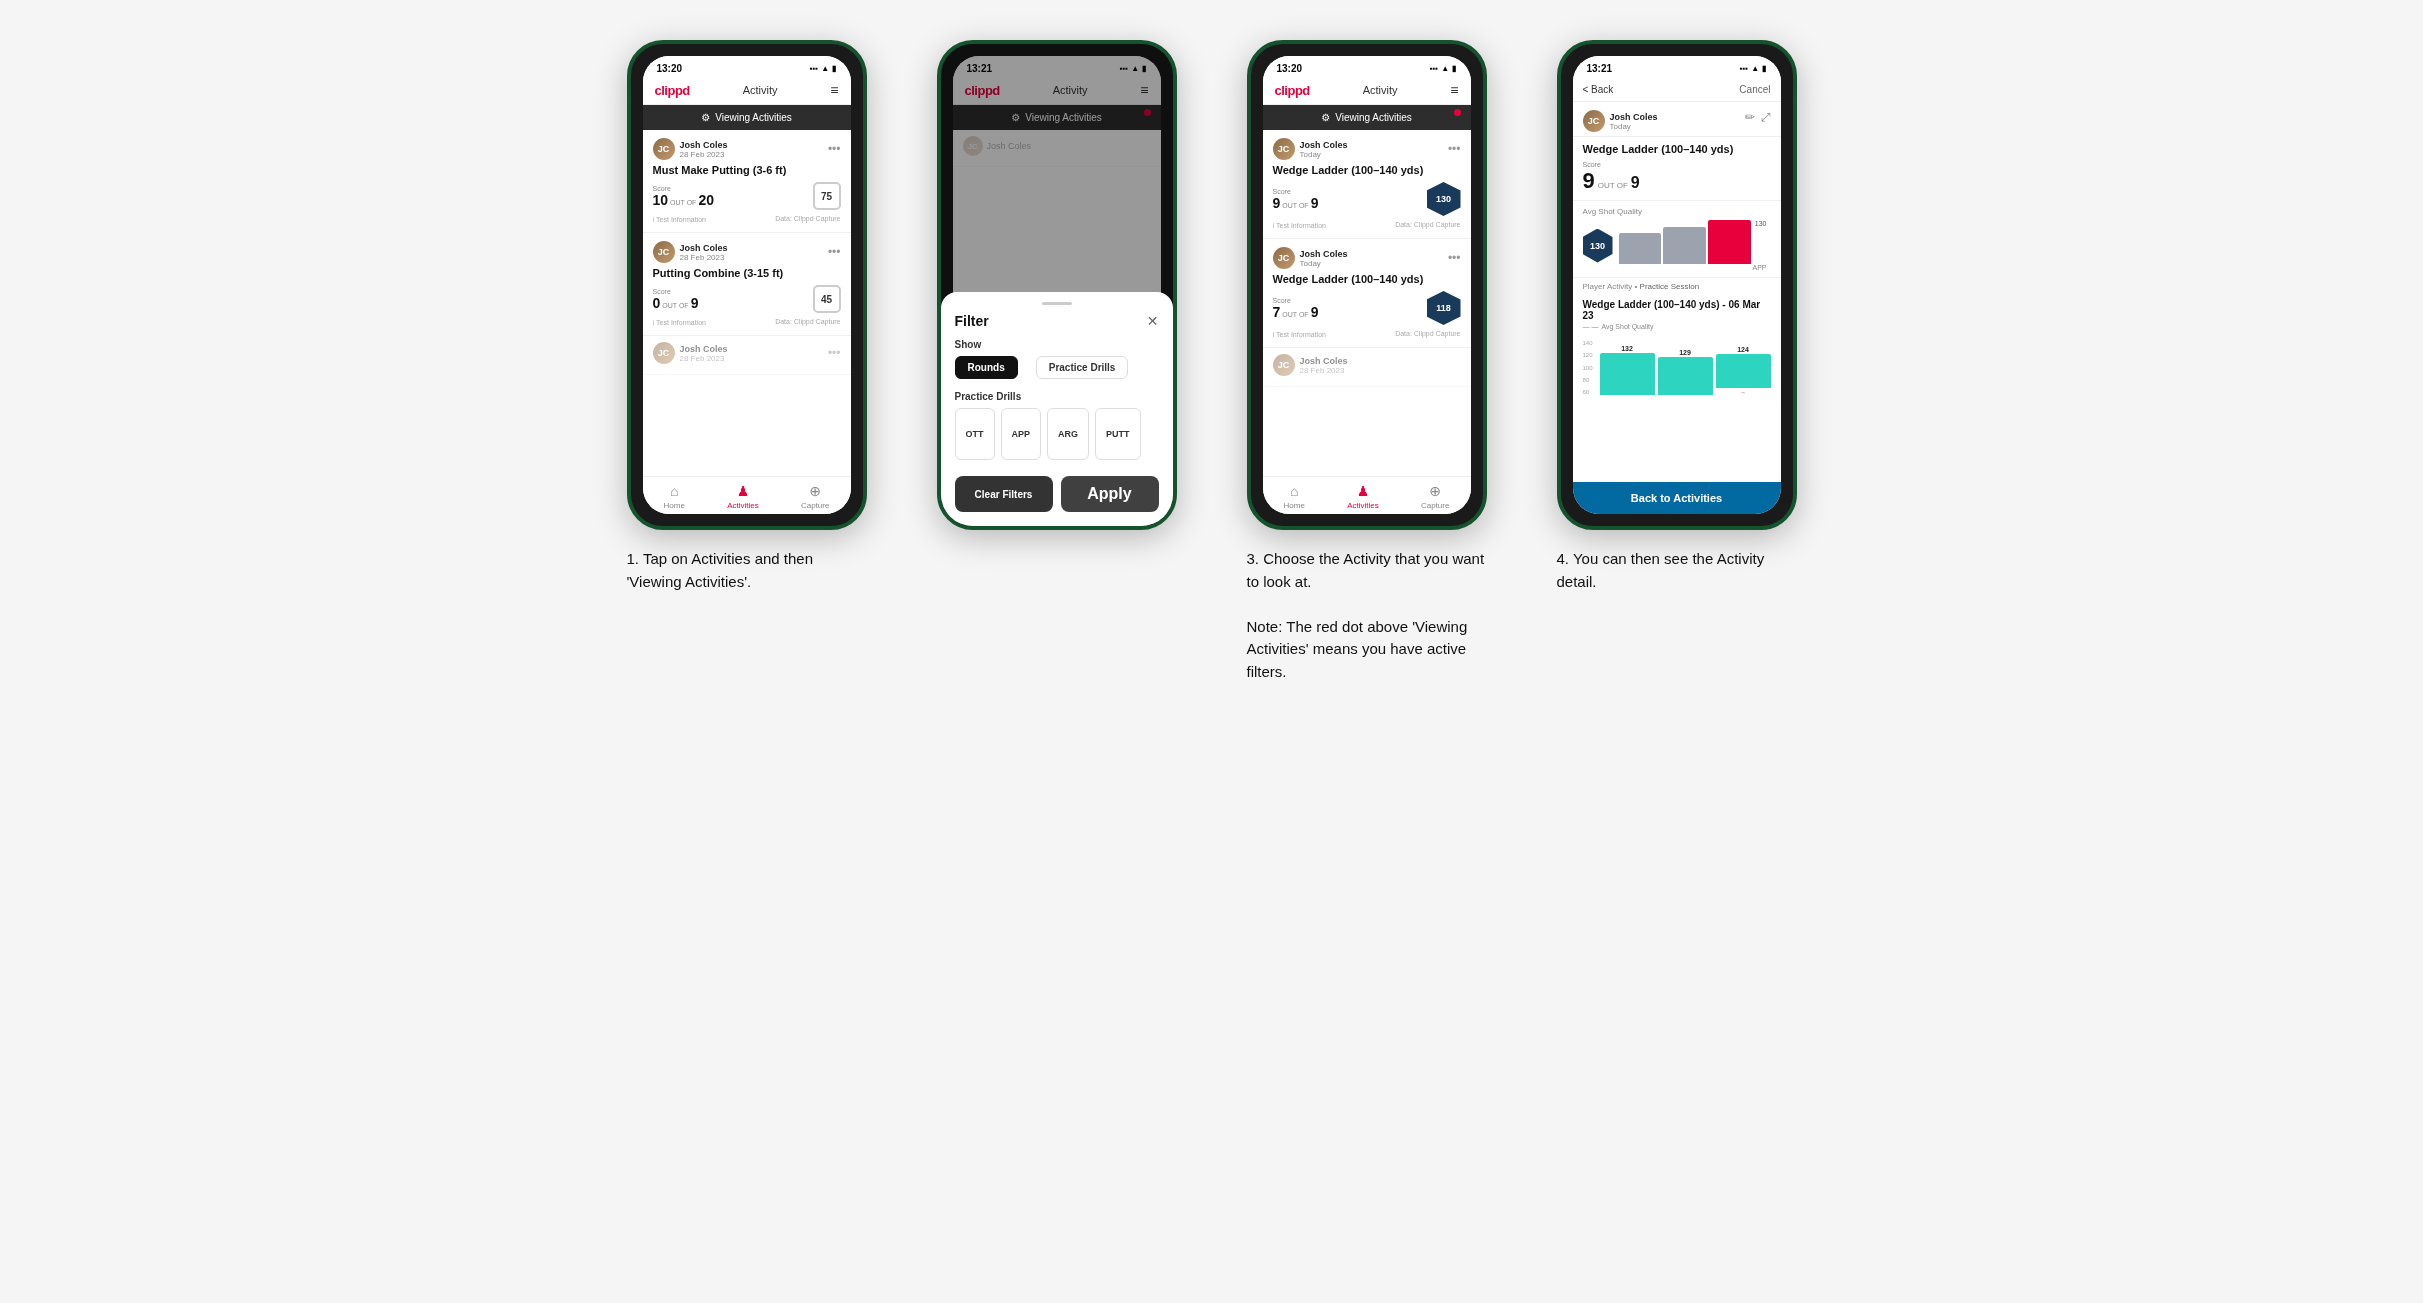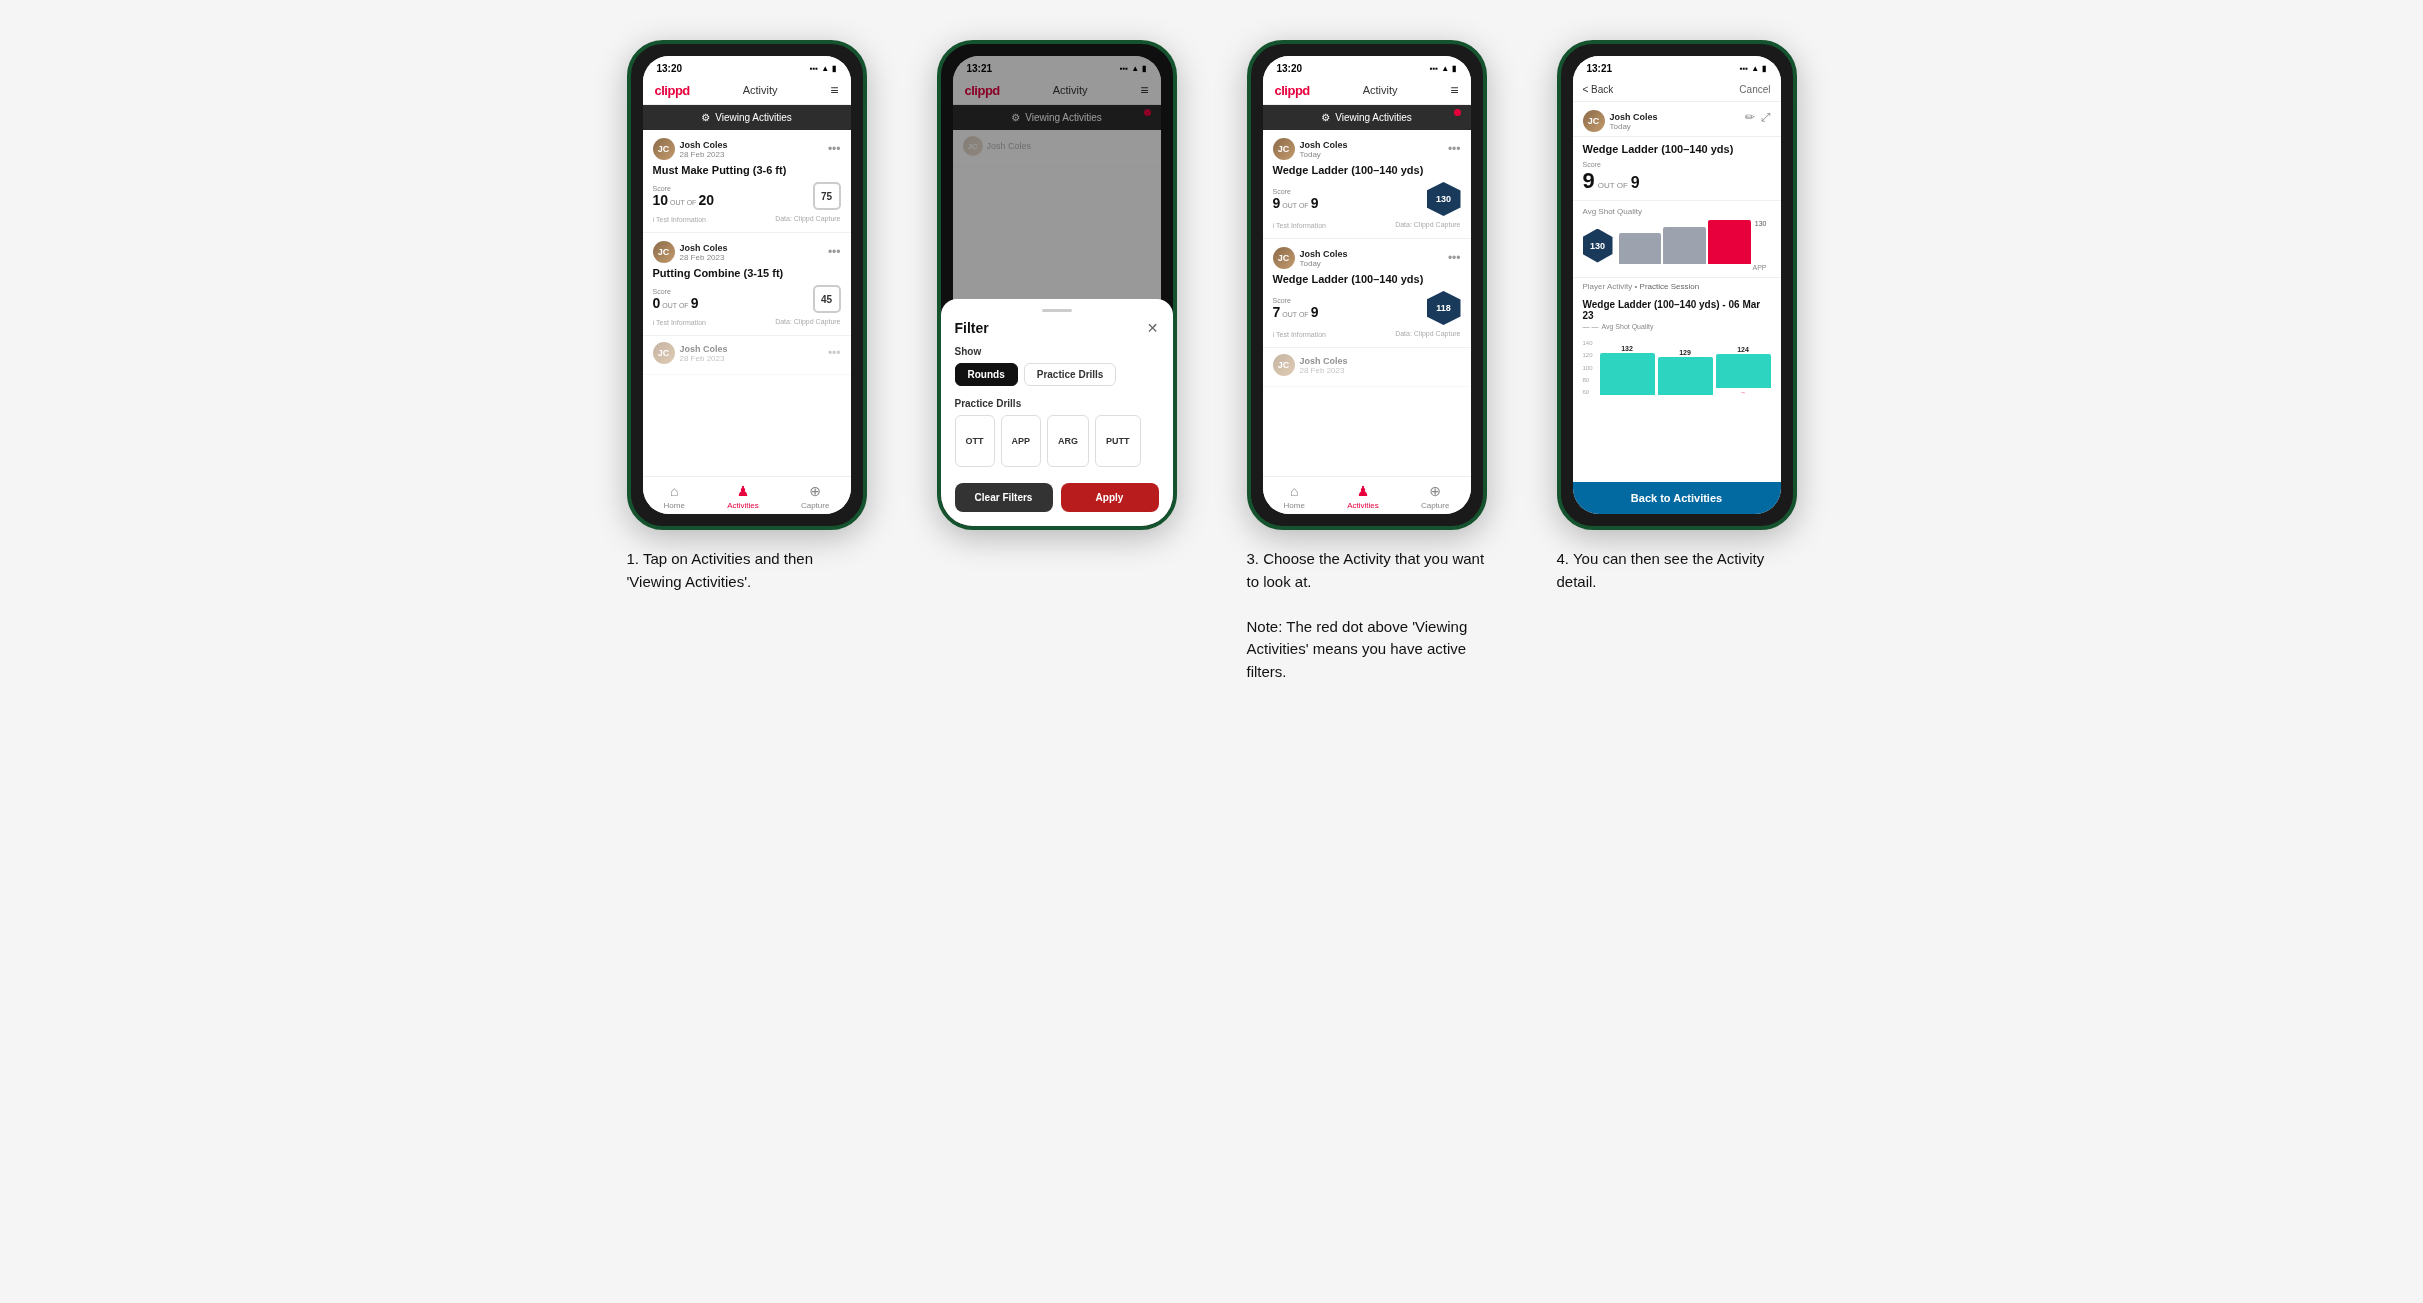--- a/index.html
+++ b/index.html
@@ -257,21 +257,21 @@
     .modal-title { font-size: 14px; font-weight: 700; color: #111; }
     .modal-close { font-size: 14px; color: #666; }
     .filter-section-label {
       font-size: 10px;
       font-weight: 600;
       color: #333;
       margin-bottom: 6px;
     }
     .filter-pills {
       display: flex;
-      gap: 6px;
+      gap: 18px;
       margin-bottom: 12px;
     }
     .pill {
       padding: 5px 12px;
       border-radius: 6px;
       font-size: 10px;
       font-weight: 600;
       border: 1.5px solid #ddd;
       color: #333;
       background: #fff;
@@ -304,26 +304,26 @@
       background: #333;
       color: #fff;
       border: none;
       border-radius: 8px;
       padding: 9px;
       font-size: 10px;
       font-weight: 600;
     }
     .btn-apply {
       flex: 1;
-      background: #b91c1c;
+      background: #404040;
       color: #fff;
       border: none;
       border-radius: 8px;
       padding: 9px;
-      font-size: 10px;
+      font-size: 16px;
       font-weight: 600;
       text-align: center;
     }
 
     
     .detail-header {
       background: #fff;
       padding: 6px 10px;
       display: flex;
       justify-content: space-between;

